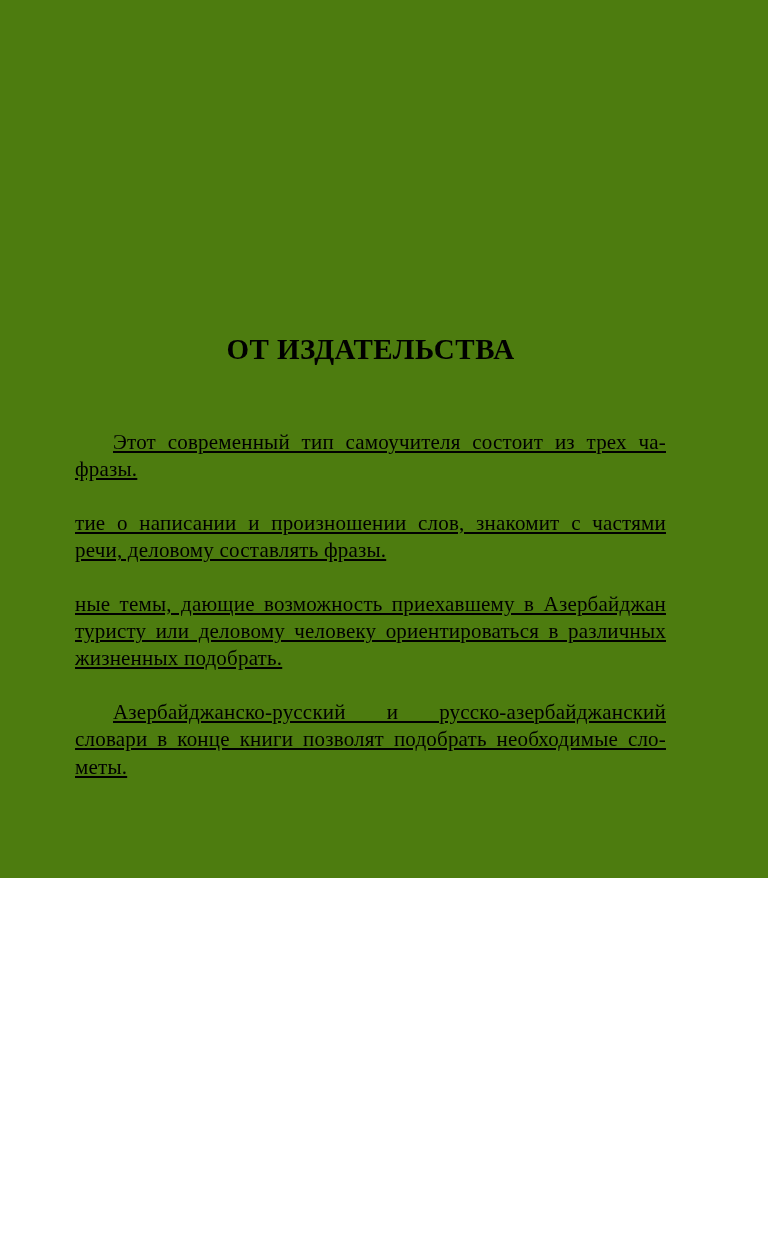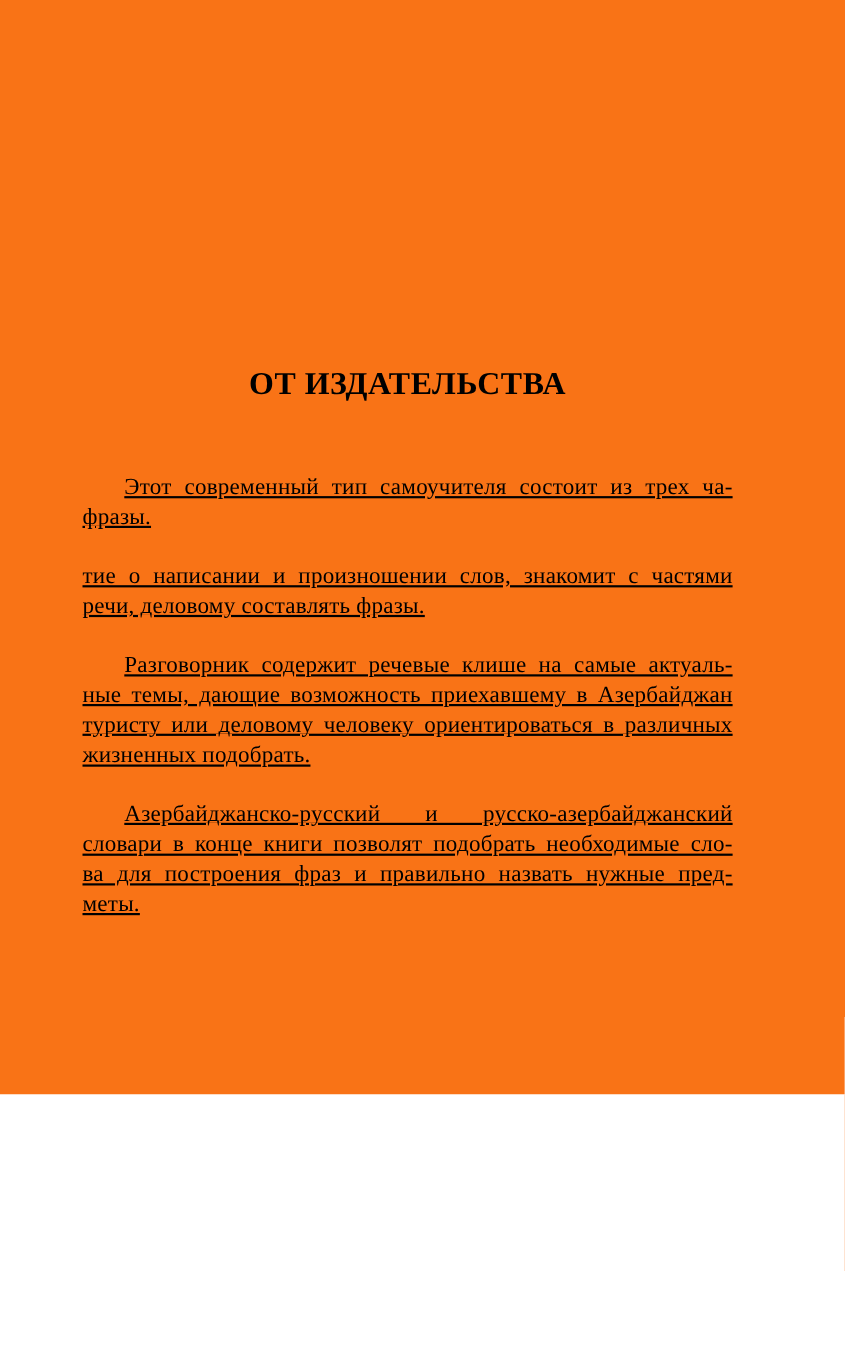--- a/index.html
+++ b/index.html
@@ -3,22 +3,22 @@
 <meta charset="utf-8">
 <style>
   html, body {
     margin: 0;
     padding: 0;
     background: #ffffff;
   }
   .page {
     position: relative;
     width: 768px;
-    height: 995px;
-    background: #f97316;
+    height: 878px;
+    background: #4d7c0f;
     color: #000000;
     font-family: "Liberation Serif", "DejaVu Serif", serif;
     overflow: hidden;
   }
   .text-block {
     width: 591px;
     margin-left: 75px;
   }
   .page-title {
     margin: 0;
@@ -62,27 +62,25 @@
       <div class="line first">Этот современный тип самоучителя состоит из трех ча-</div>
       <div class="line last">фразы.</div>
     </div>
 
     <div class="para">
       <div class="line">тие о написании и произношении слов, знакомит с частями</div>
       <div class="line last">речи, деловому составлять фразы.</div>
     </div>
 
     <div class="para">
-      <div class="line first">Разговорник содержит речевые клише на самые актуаль-</div>
       <div class="line">ные темы, дающие возможность приехавшему в Азербайджан</div>
       <div class="line">туристу или деловому человеку ориентироваться в различных</div>
       <div class="line last">жизненных подобрать.</div>
     </div>
 
     <div class="para">
       <div class="line first">Азербайджанско-русский   и   русско-азербайджанский</div>
       <div class="line">словари в конце книги позволят подобрать необходимые сло-</div>
-      <div class="line">ва для построения фраз и правильно назвать нужные пред-</div>
       <div class="line last">меты.</div>
     </div>
 
   </div>
 </div>
 
 </body></html>

